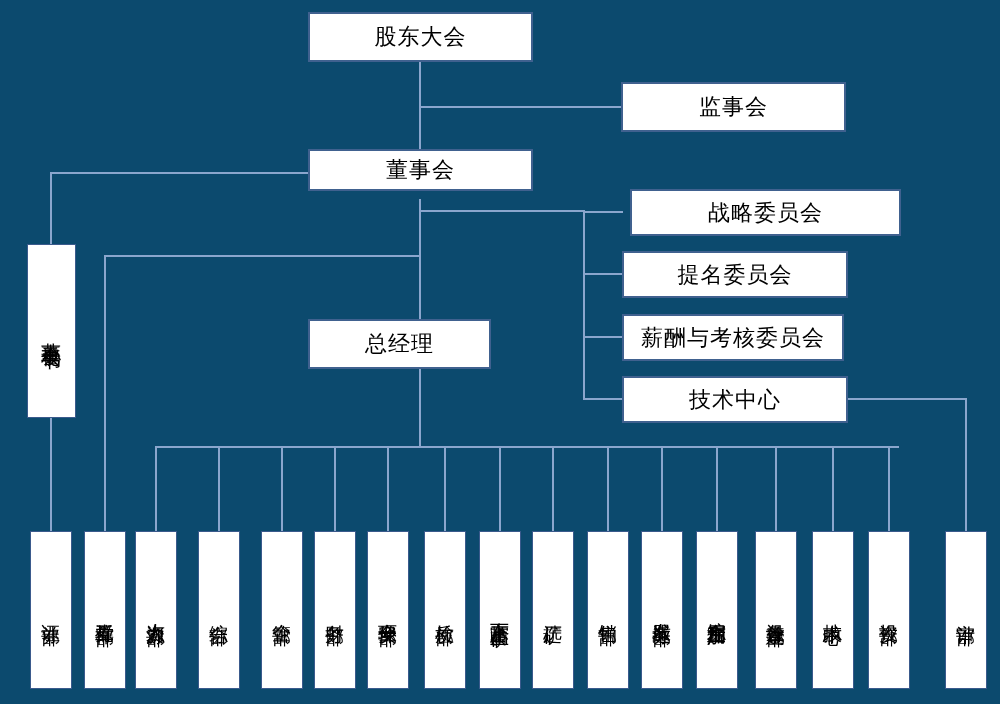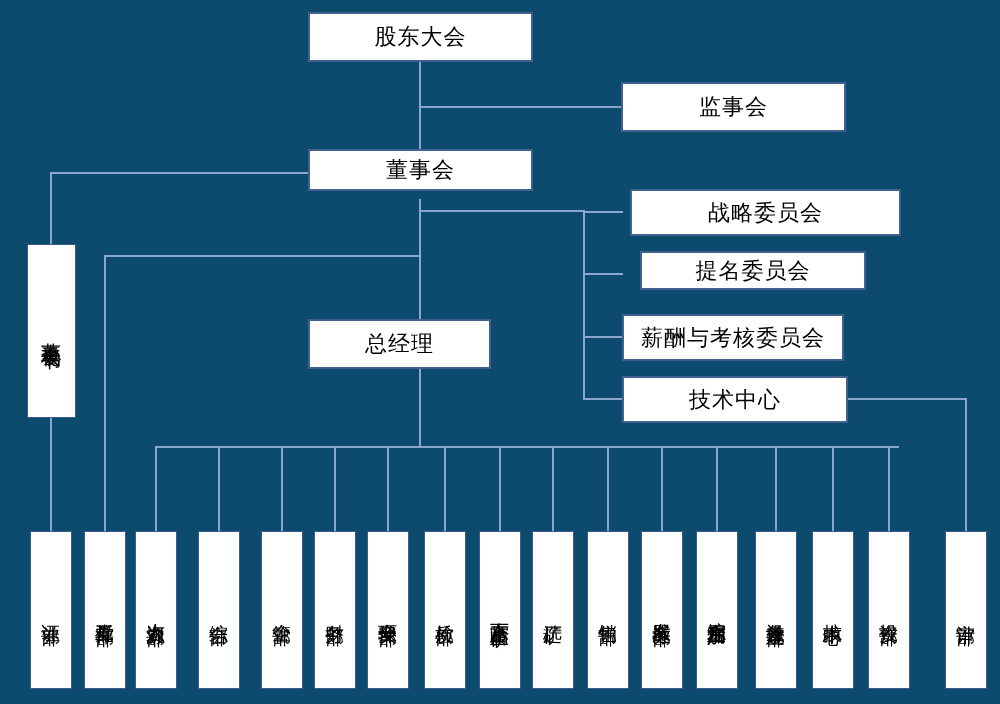--- a/index.html
+++ b/index.html
@@ -118,21 +118,21 @@
   </div>
 
   <div class="node vertical thin" style="left:27px; top:244px; width:49px; height:174px;">
     <span class="node-label">董事会秘书</span>
   </div>
 
   <div class="node" style="left:622px; top:189px; width:271px; height:47px;margin-left:8px;">
     <span class="node-label">战略委员会</span>
   </div>
 
-  <div class="node" style="left:640px; top:251px; width:226px; height:39px;">
+  <div class="node" style="left:622px; top:251px; width:226px; height:47px;">
     <span class="node-label">提名委员会</span>
   </div>
 
   <div class="node" style="left:622px; top:314px; width:222px; height:47px;">
     <span class="node-label">薪酬与考核委员会</span>
   </div>
 
   <div class="node" style="left:622px; top:376px; width:226px; height:47px;">
     <span class="node-label">技术中心</span>
   </div>

